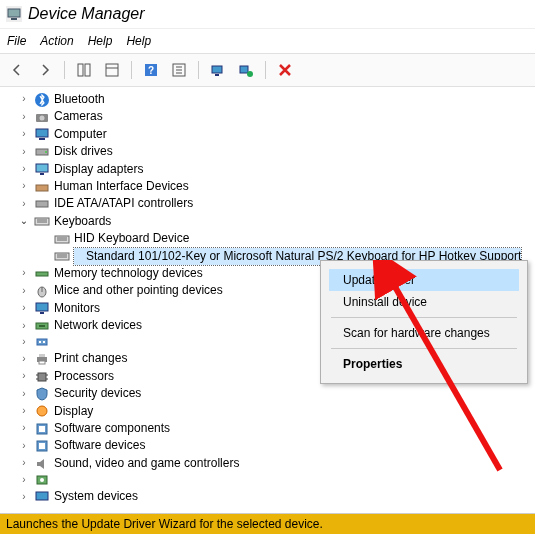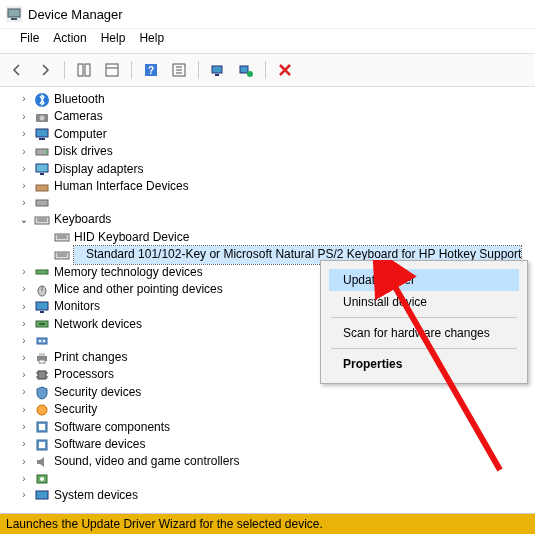--- a/index.html
+++ b/index.html
@@ -17,27 +17,28 @@
     align-items: center;
     height: 24px;
     padding: 2px 6px;
     border-bottom: 1px solid #eee;
   }
   .titlebar .appicon {
     width: 16px; height: 16px; margin-right: 6px;
     background: #eee;
     display:inline-flex;align-items:center;justify-content:center;
   }
-  .titlebar .title { font-size: 13px; }
+  .titlebar .title { font-size: 16px; font-style: italic; }
   .menubar {
     display: flex;
     gap: 14px;
-    padding: 2px 20px;
+    padding: 2px 7px;
     height: 20px;
-    align-items: flex-start;
+    align-items: center;
+    font-style: italic;
   }
   .menubar span { cursor: default; }
   .toolbar {
     display: flex;
     align-items: center;
     gap: 6px;
     padding: 4px 6px;
     border-top: 1px solid #e0e0e0;
     border-bottom: 1px solid #e0e0e0;
     background: #fafafa;
@@ -259,20 +260,21 @@
     <span class="label">Human Interface Devices</span>
   </div>
 
   <div class="node">
     <span class="arrow">›</span>
     <span class="devicon">
         <svg viewBox="0 0 16 16">
           <rect x="2" y="5" width="12" height="6" fill="#aaa" stroke="#666"></rect>
         </svg>
       </span>
+    <span class="label">IDE ATA/ATAPI controllers</span>
   </div>
 
   <div class="node">
     <span class="arrow" style="color:#333">⌄</span>
     <span class="devicon">
         <svg viewBox="0 0 16 16">
           <rect x="1" y="5" width="14" height="7" fill="#ddd" stroke="#666"></rect>
           <line x1="3" y1="7" x2="13" y2="7" stroke="#666"></line>
           <line x1="3" y1="9" x2="13" y2="9" stroke="#666"></line>
         </svg>
@@ -394,21 +396,21 @@
     <span class="label">Security devices</span>
   </div>
 
   <div class="node">
     <span class="arrow">›</span>
     <span class="devicon">
         <svg viewBox="0 0 16 16">
           <circle cx="8" cy="8" r="5" fill="#fa4" stroke="#c60"></circle>
         </svg>
       </span>
-    <span class="label">Security</span>
+    <span class="label">Display</span>
   </div>
 
   <div class="node">
     <span class="arrow">›</span>
     <span class="devicon">
         <svg viewBox="0 0 16 16">
           <rect x="3" y="3" width="10" height="10" fill="#69c" stroke="#369"></rect>
           <rect x="5" y="5" width="6" height="6" fill="#fff"></rect>
         </svg>
       </span>

